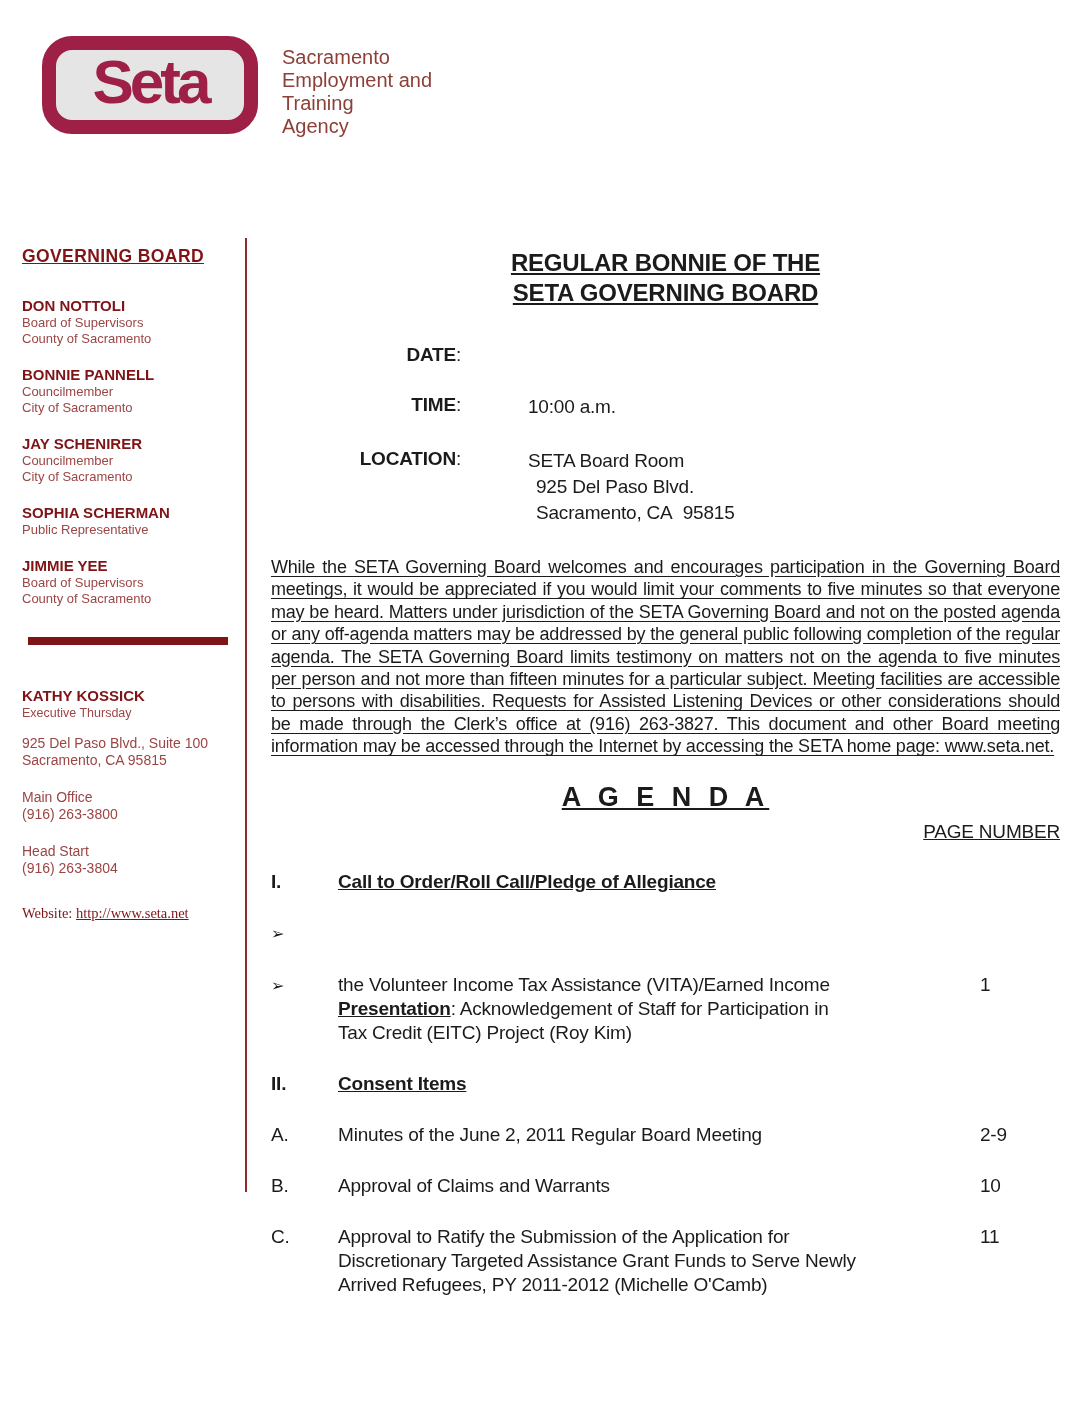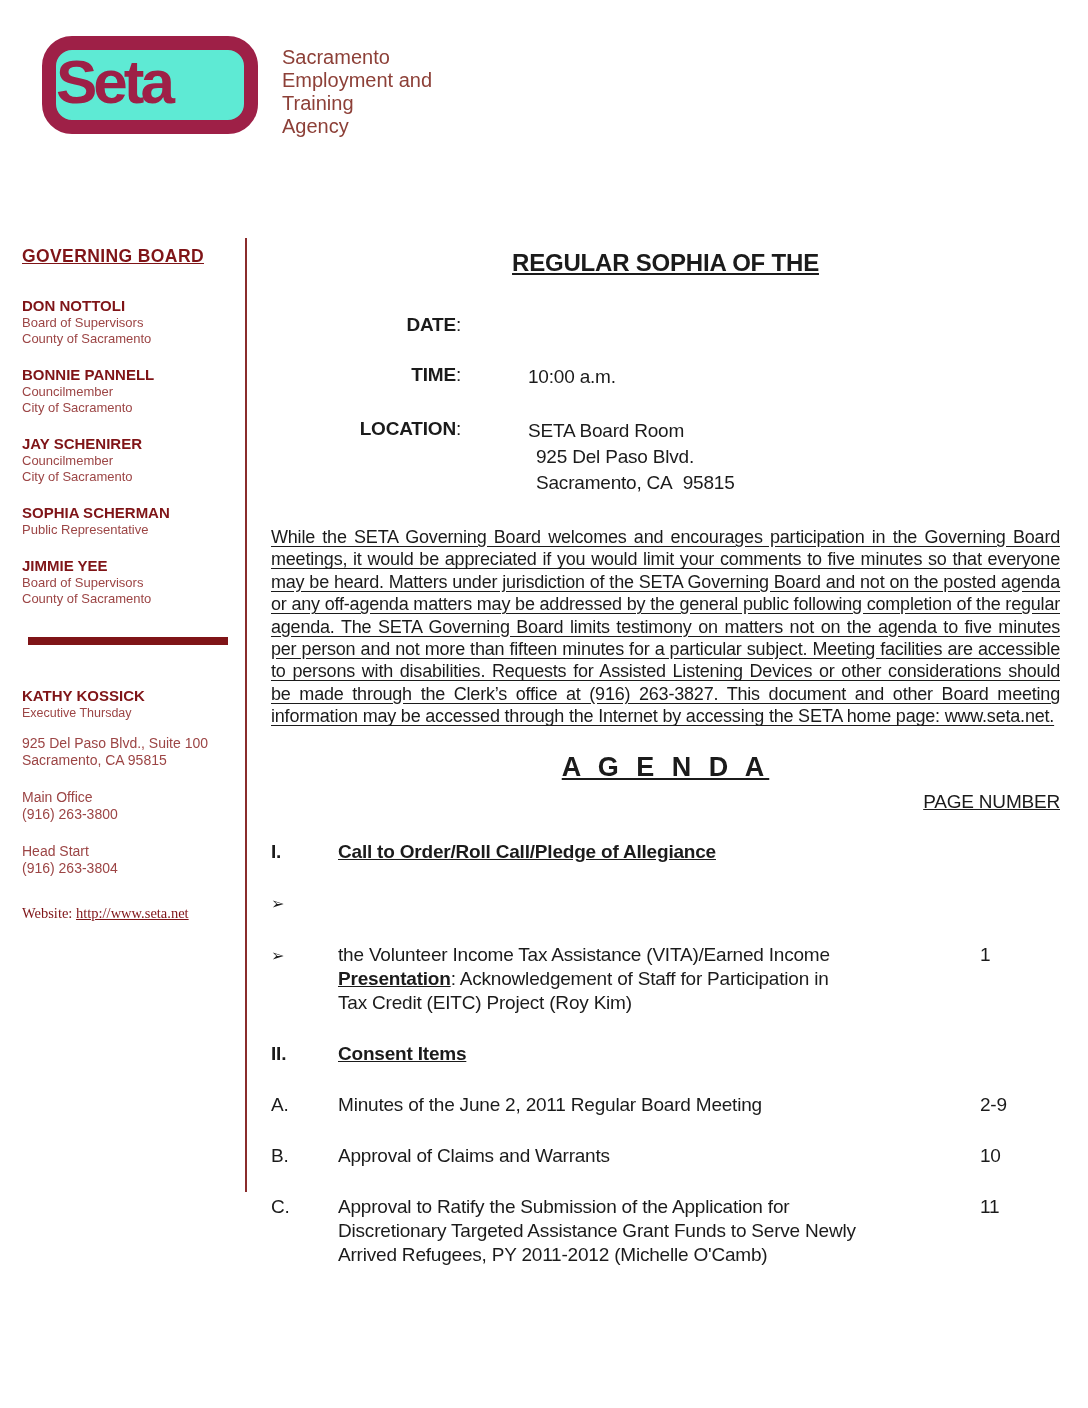--- a/index.html
+++ b/index.html
@@ -11,21 +11,21 @@
   }
   html,body{margin:0;padding:0;background:#fff;}
   .page{
     position:relative;width:1088px;height:1408px;background:#ffffff;
     font-family:"Liberation Sans",sans-serif;color:var(--ink);overflow:hidden;
   }
   
   .logo-row{position:absolute;left:42px;top:36px;display:flex;gap:24px;}
   .logo-box{
     width:188px;height:70px;border:14px solid var(--maroon);border-radius:30px;
-    display:flex;align-items:center;justify-content:flex-start;background:#5eead4;
+    display:flex;align-items:center;justify-content:center;background:#e5e5e5;
   }
   .logo-mark{
     font-size:62px;font-weight:bold;color:var(--maroon);
     letter-spacing:-4px;line-height:1;transform:translateY(-3px);
   }
   .wordmark{padding-top:10px;font-size:20px;line-height:23px;color:var(--rust);}
   
   .sidebar{position:absolute;left:22px;top:246px;width:208px;text-align:left;}
   .sb-heading{
     font-size:17.5px;font-weight:bold;color:var(--dark-red);
@@ -140,21 +140,22 @@
     </div>
 
     <div class="sb-website"><span>Website: </span><a>http://www.seta.net</a></div>
   </div>
 
   <div class="vrule"></div>
 
   <div class="main">
 
     <div class="doc-title">
-      <div><span>REGULAR SOPHIA OF THE</span></div>
+      <div><span>REGULAR BONNIE OF THE</span></div>
+      <div><span>SETA GOVERNING BOARD</span></div>
     </div>
 
     <div class="meta">
       <div class="meta-row">
         <div class="meta-label"><span class="b">DATE</span><span>:</span></div>
       </div>
       <div class="meta-row">
         <div class="meta-label"><span class="b">TIME</span><span>:</span></div>
         <div class="meta-value">
             <div>10:00 a.m.</div>

